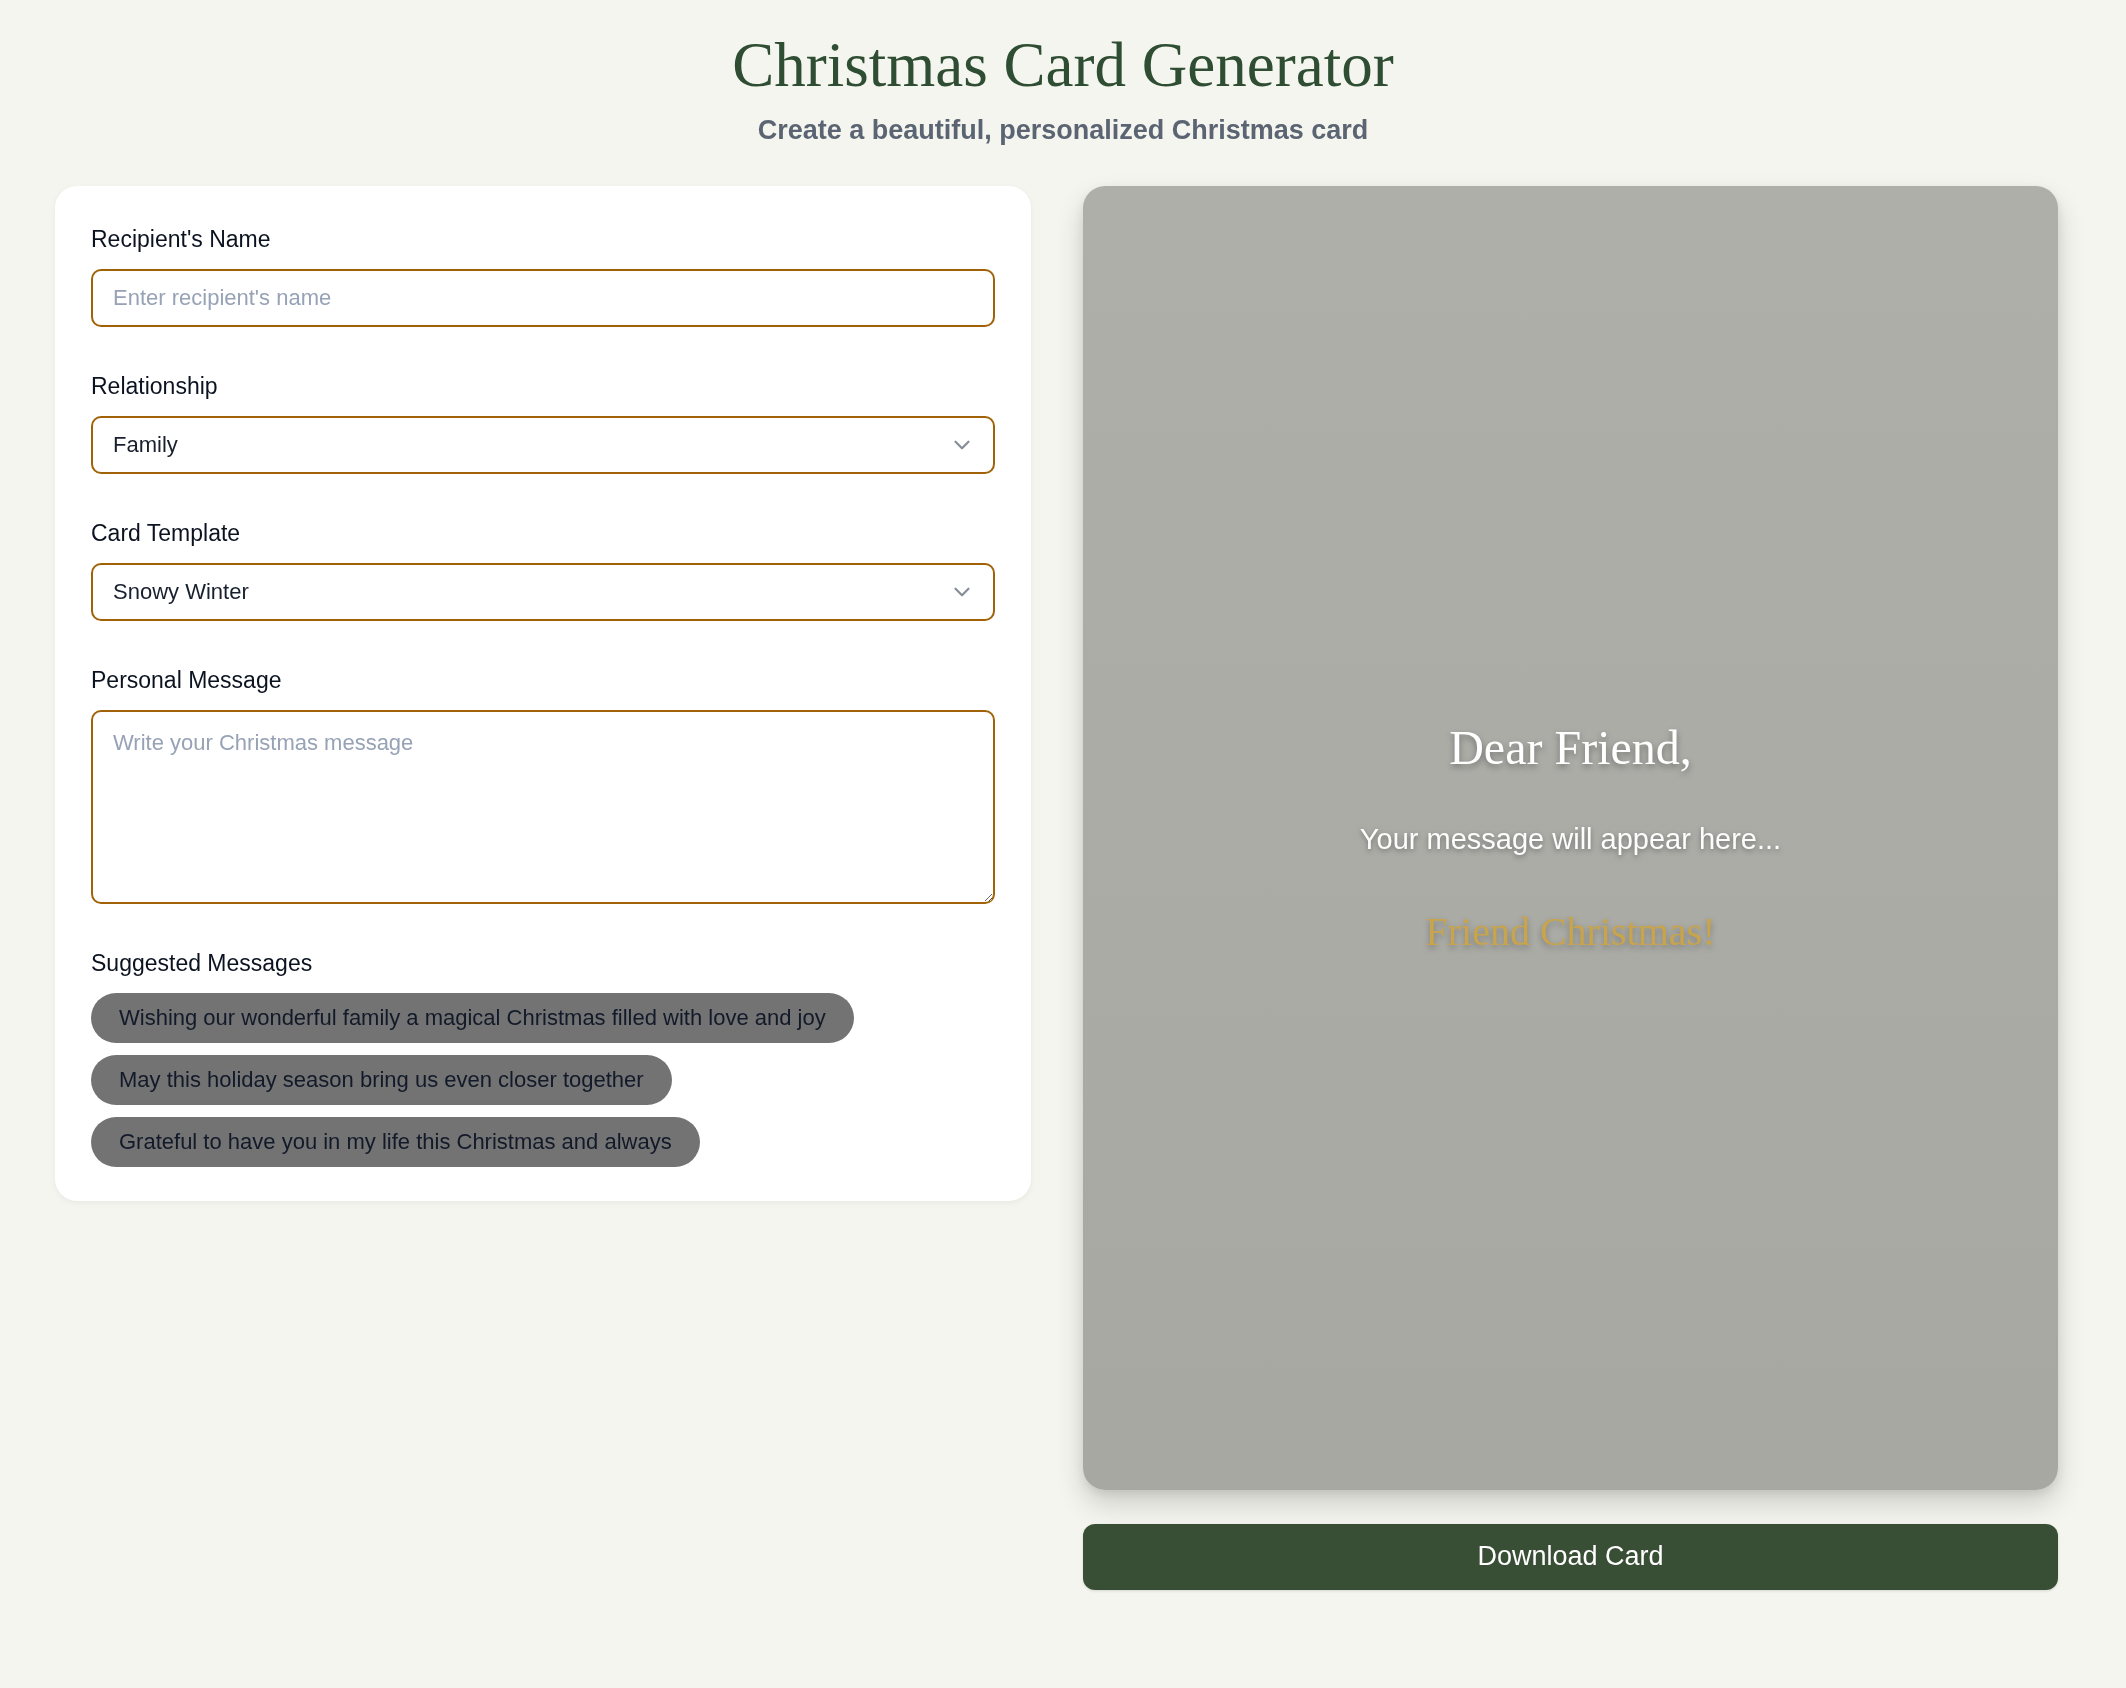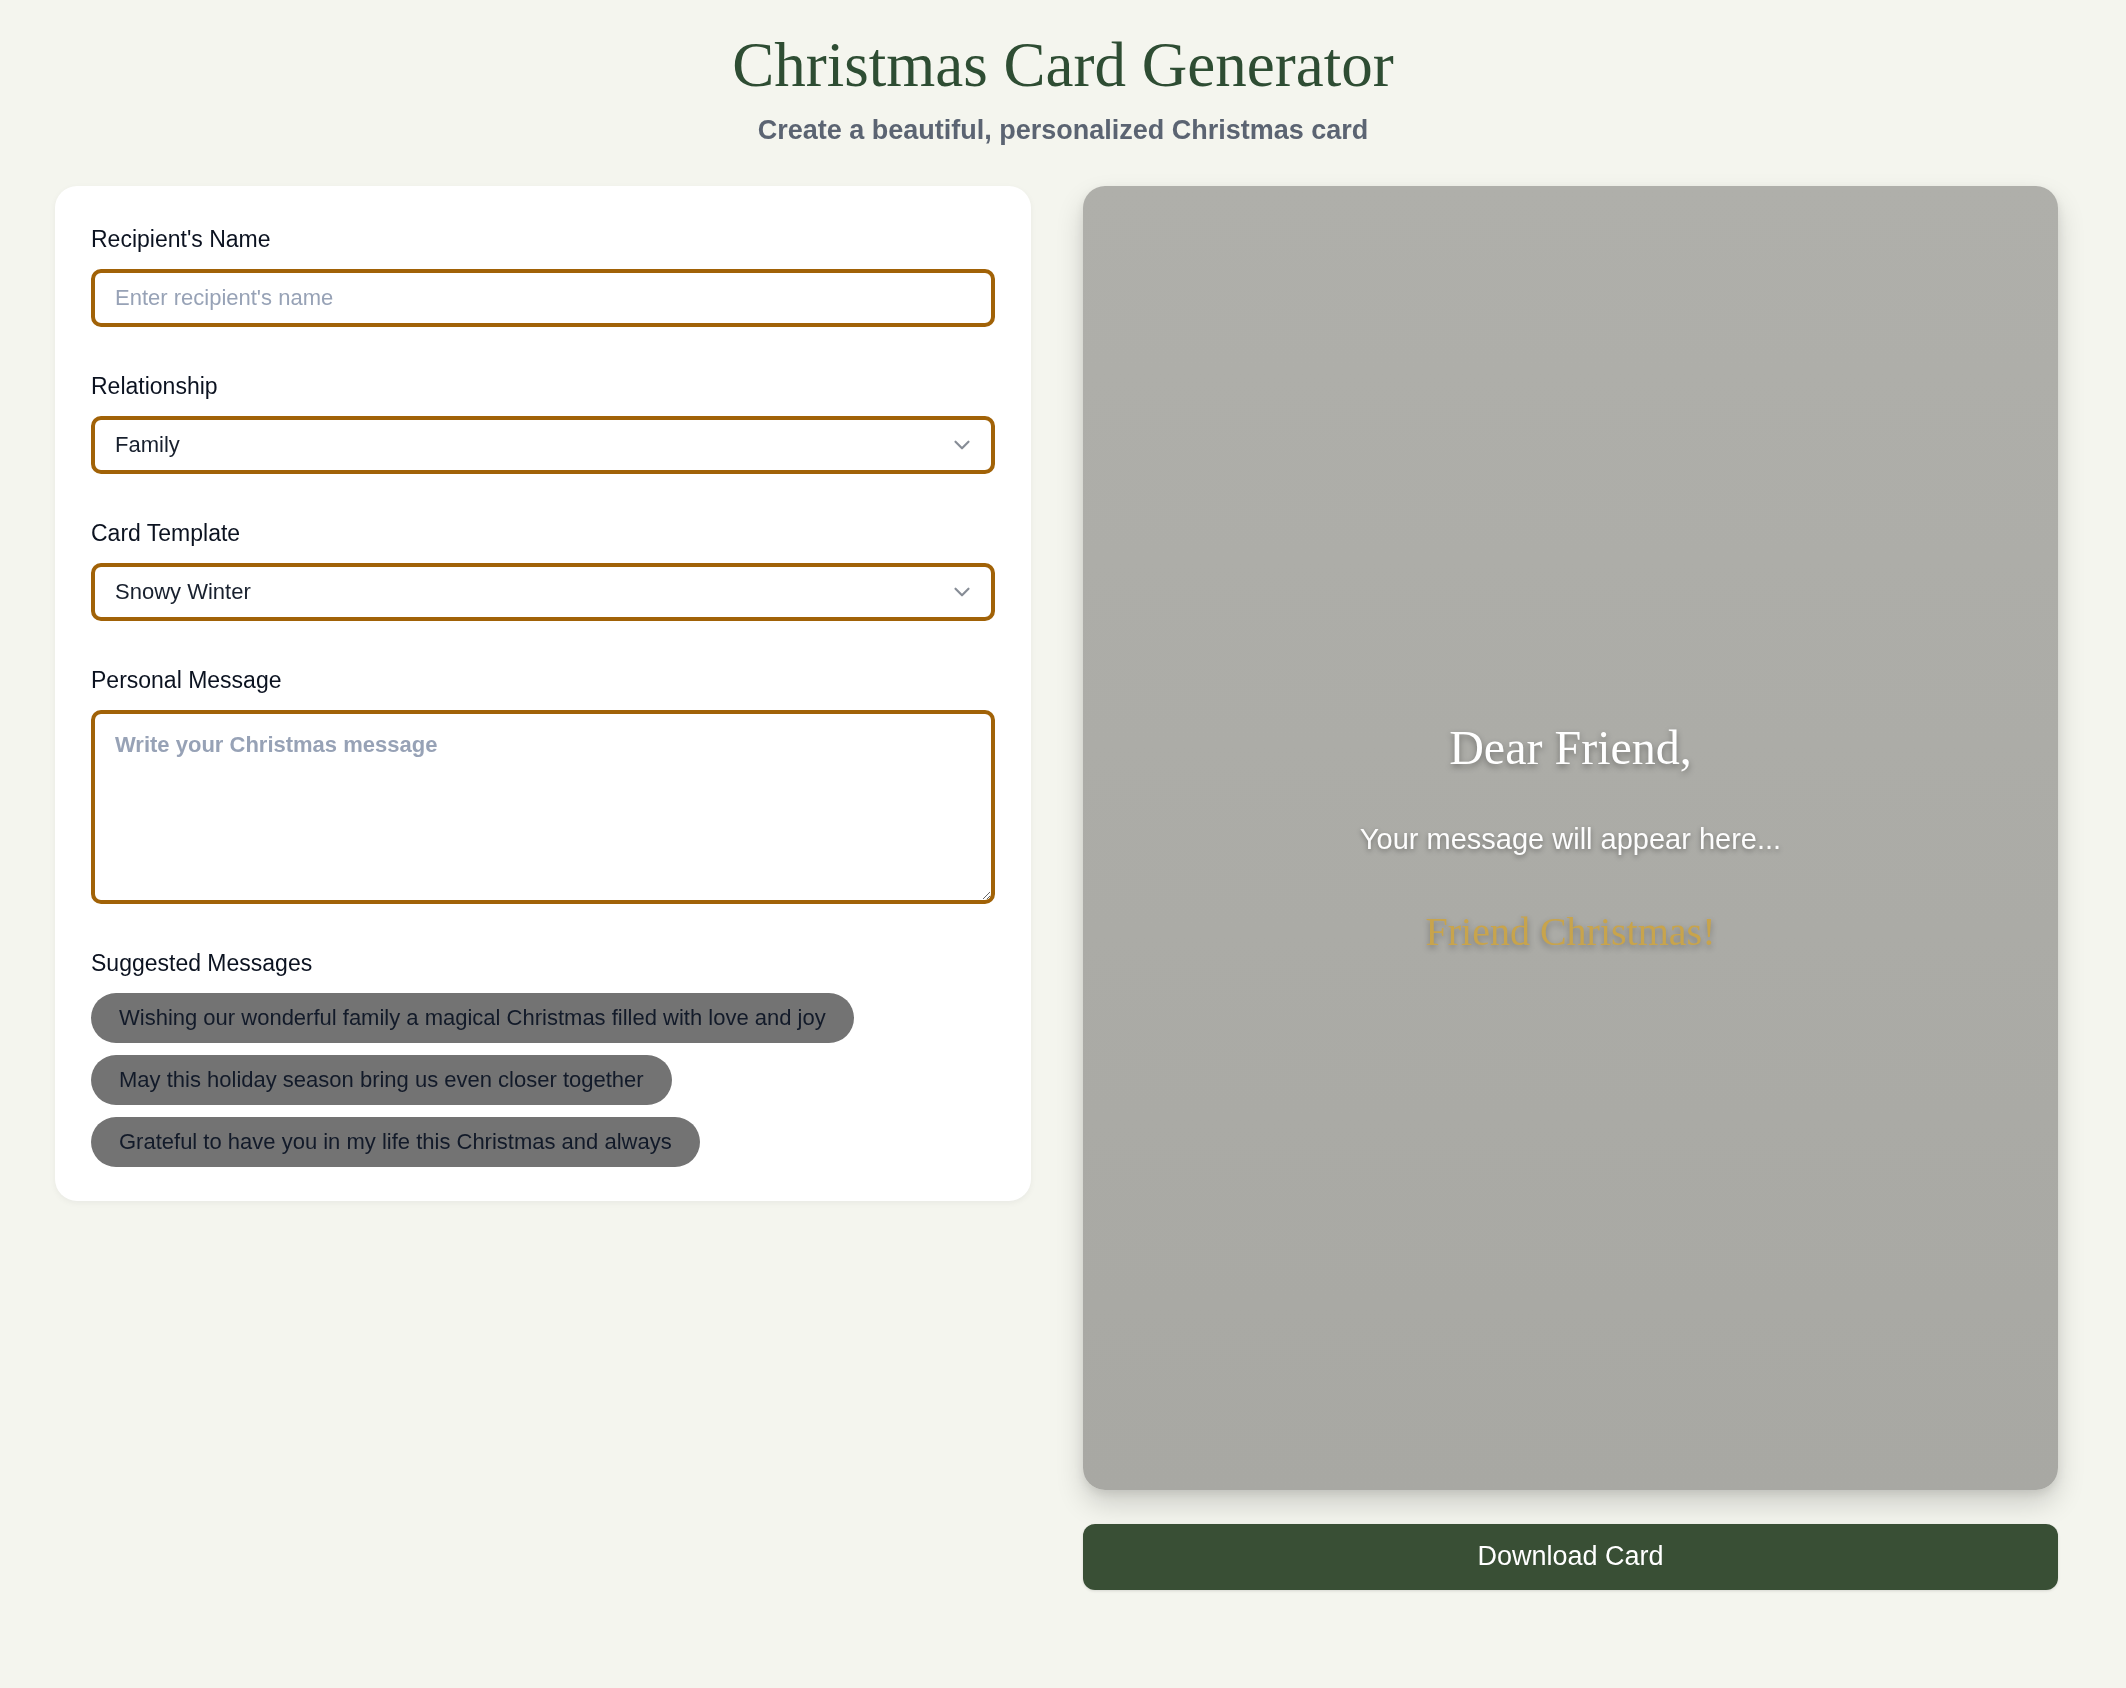--- a/index.html
+++ b/index.html
@@ -60,36 +60,35 @@
     display: block;
     font-size: 23px;
     font-weight: 500;
     color: #0B1220;
     margin-bottom: 16px;
   }
   .control {
     display: block;
     width: 100%;
     height: 58px;
-    border: 4px solid #a16207;
+    border: 2px solid #a16207;
     border-radius: 10px;
     padding: 0 20px;
     font-family: "Liberation Sans", "DejaVu Sans", sans-serif;
     font-size: 22px;
     color: #18202E;
     background: #FFFFFF;
     outline: none;
   }
   .control::placeholder { color: #97A2B6; }
   textarea.control {
     height: 194px;
     padding: 16px 20px;
     line-height: 1.4;
     resize: both;
-    font-weight: bold;
   }
   .select-wrap { position: relative; }
   select.control {
     -webkit-appearance: none;
     -moz-appearance: none;
     appearance: none;
     padding-right: 60px;
     cursor: pointer;
   }
   .chevron {

